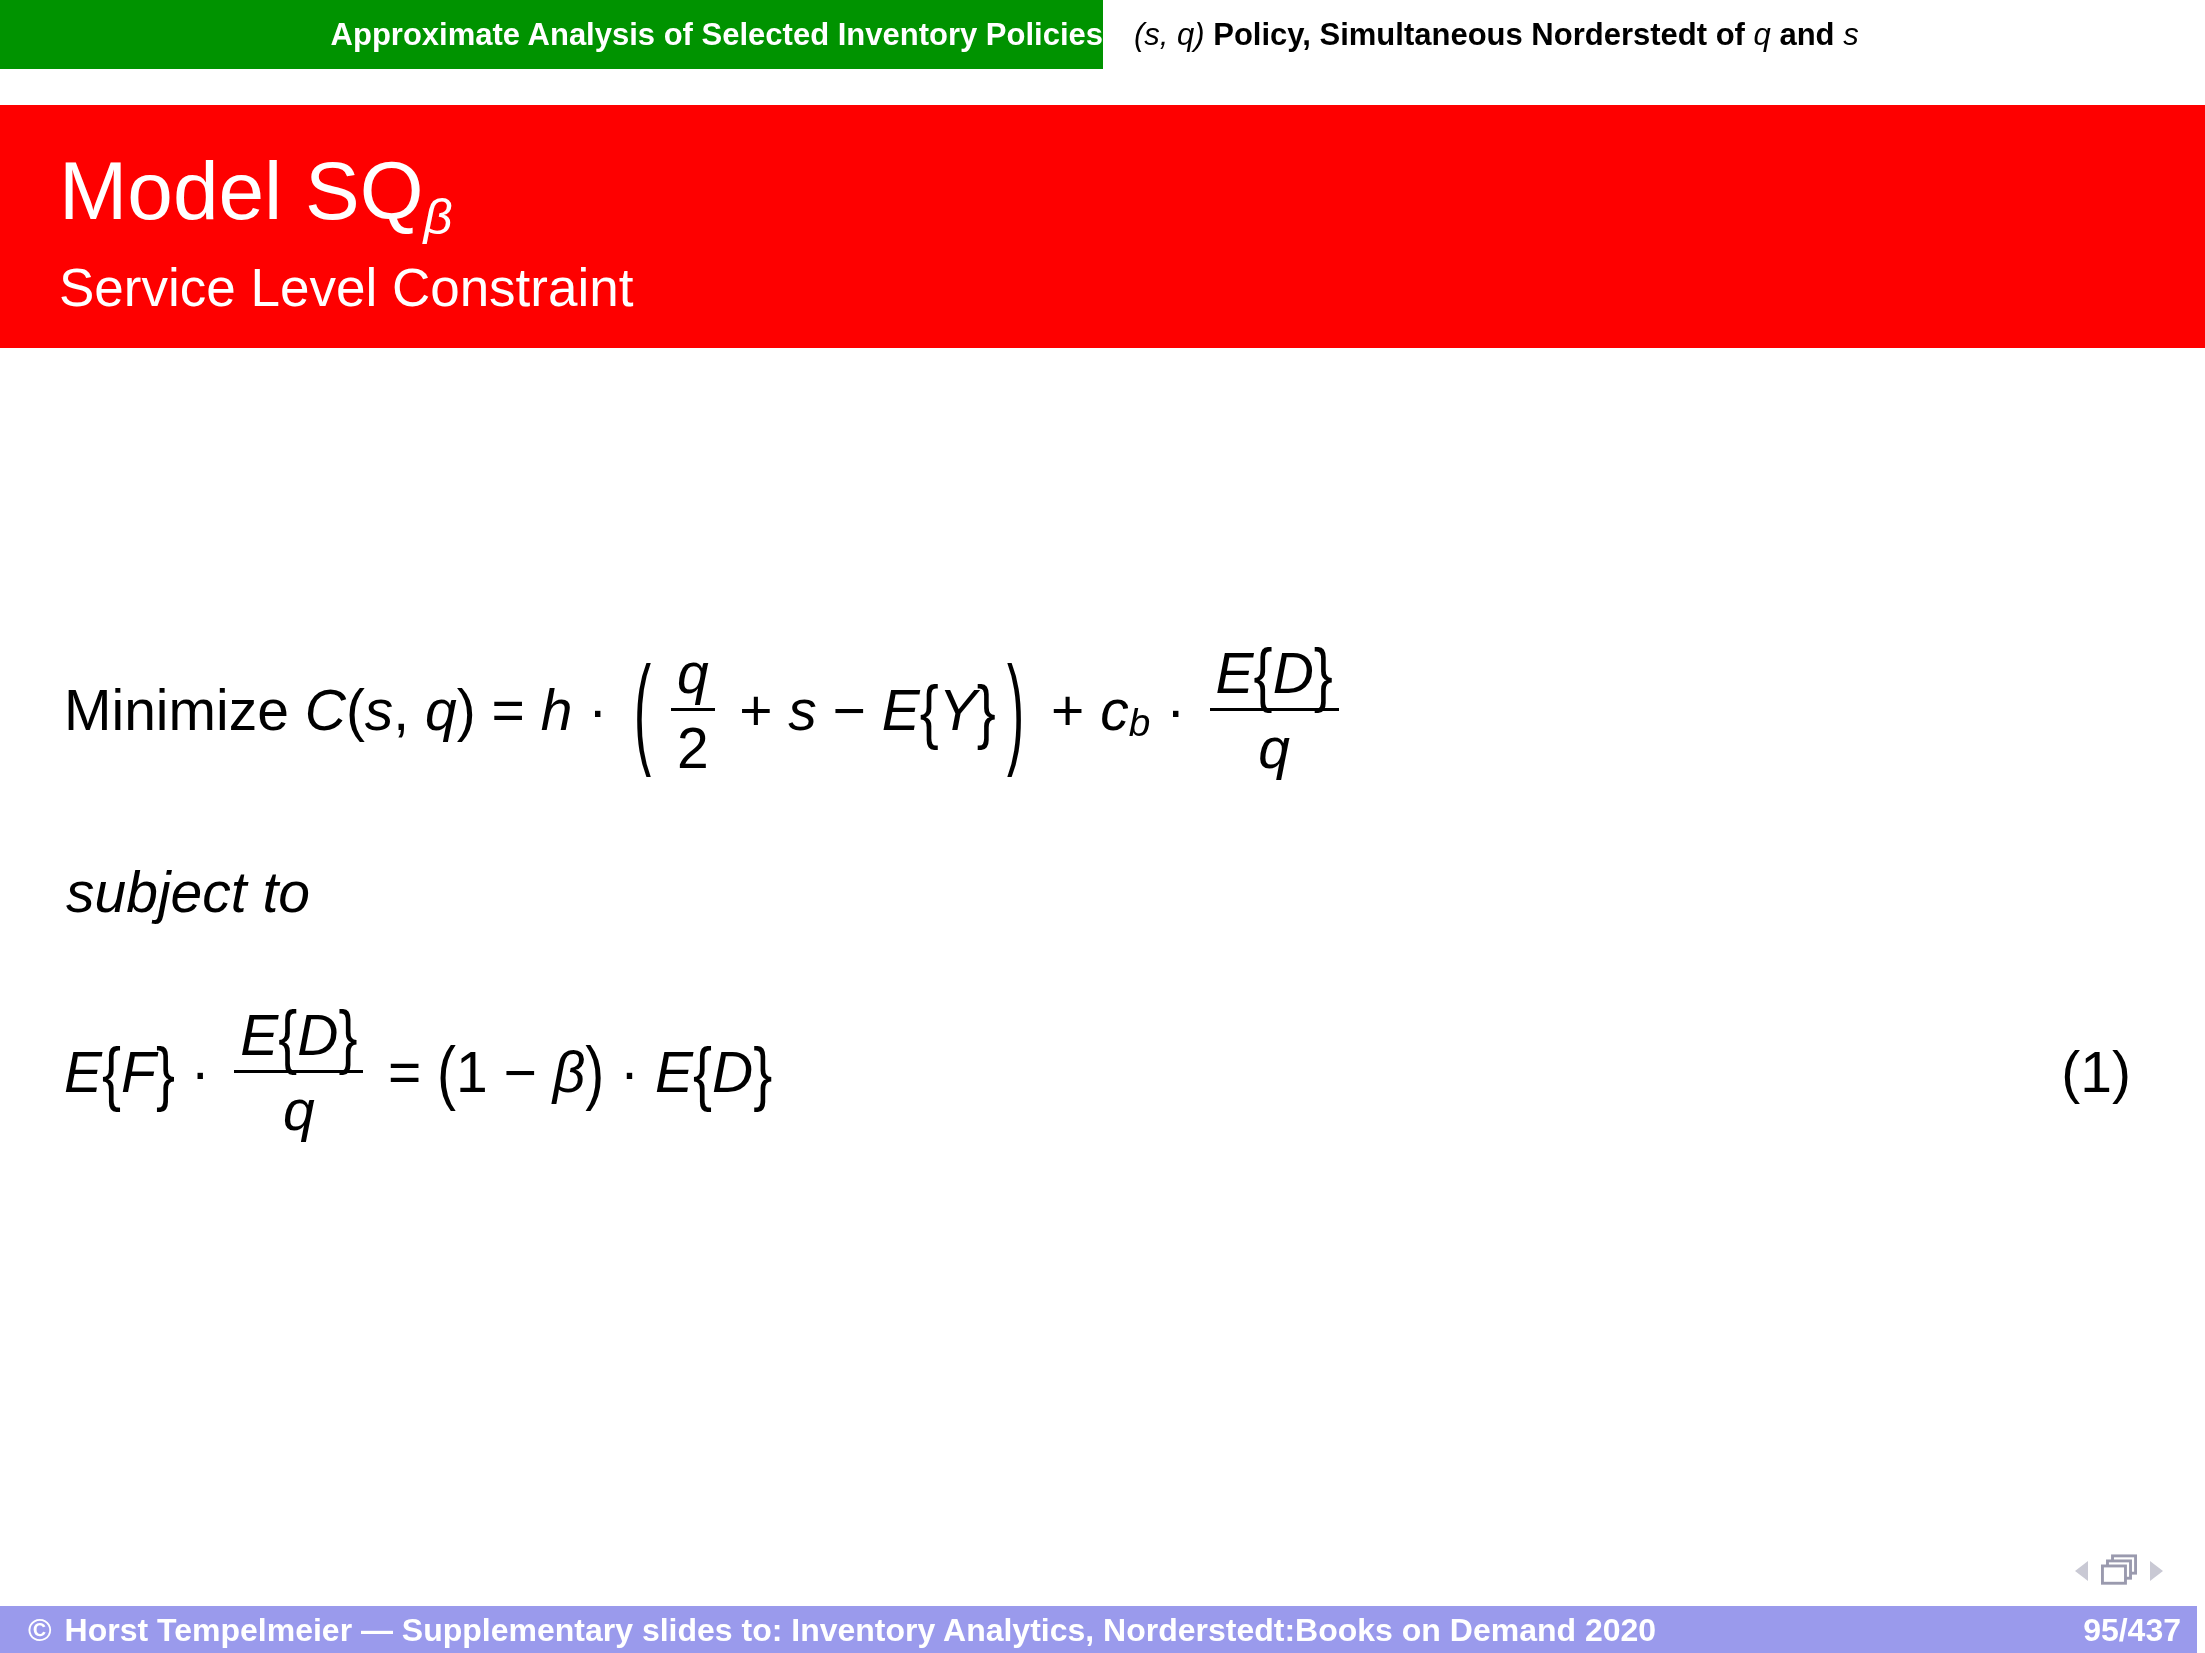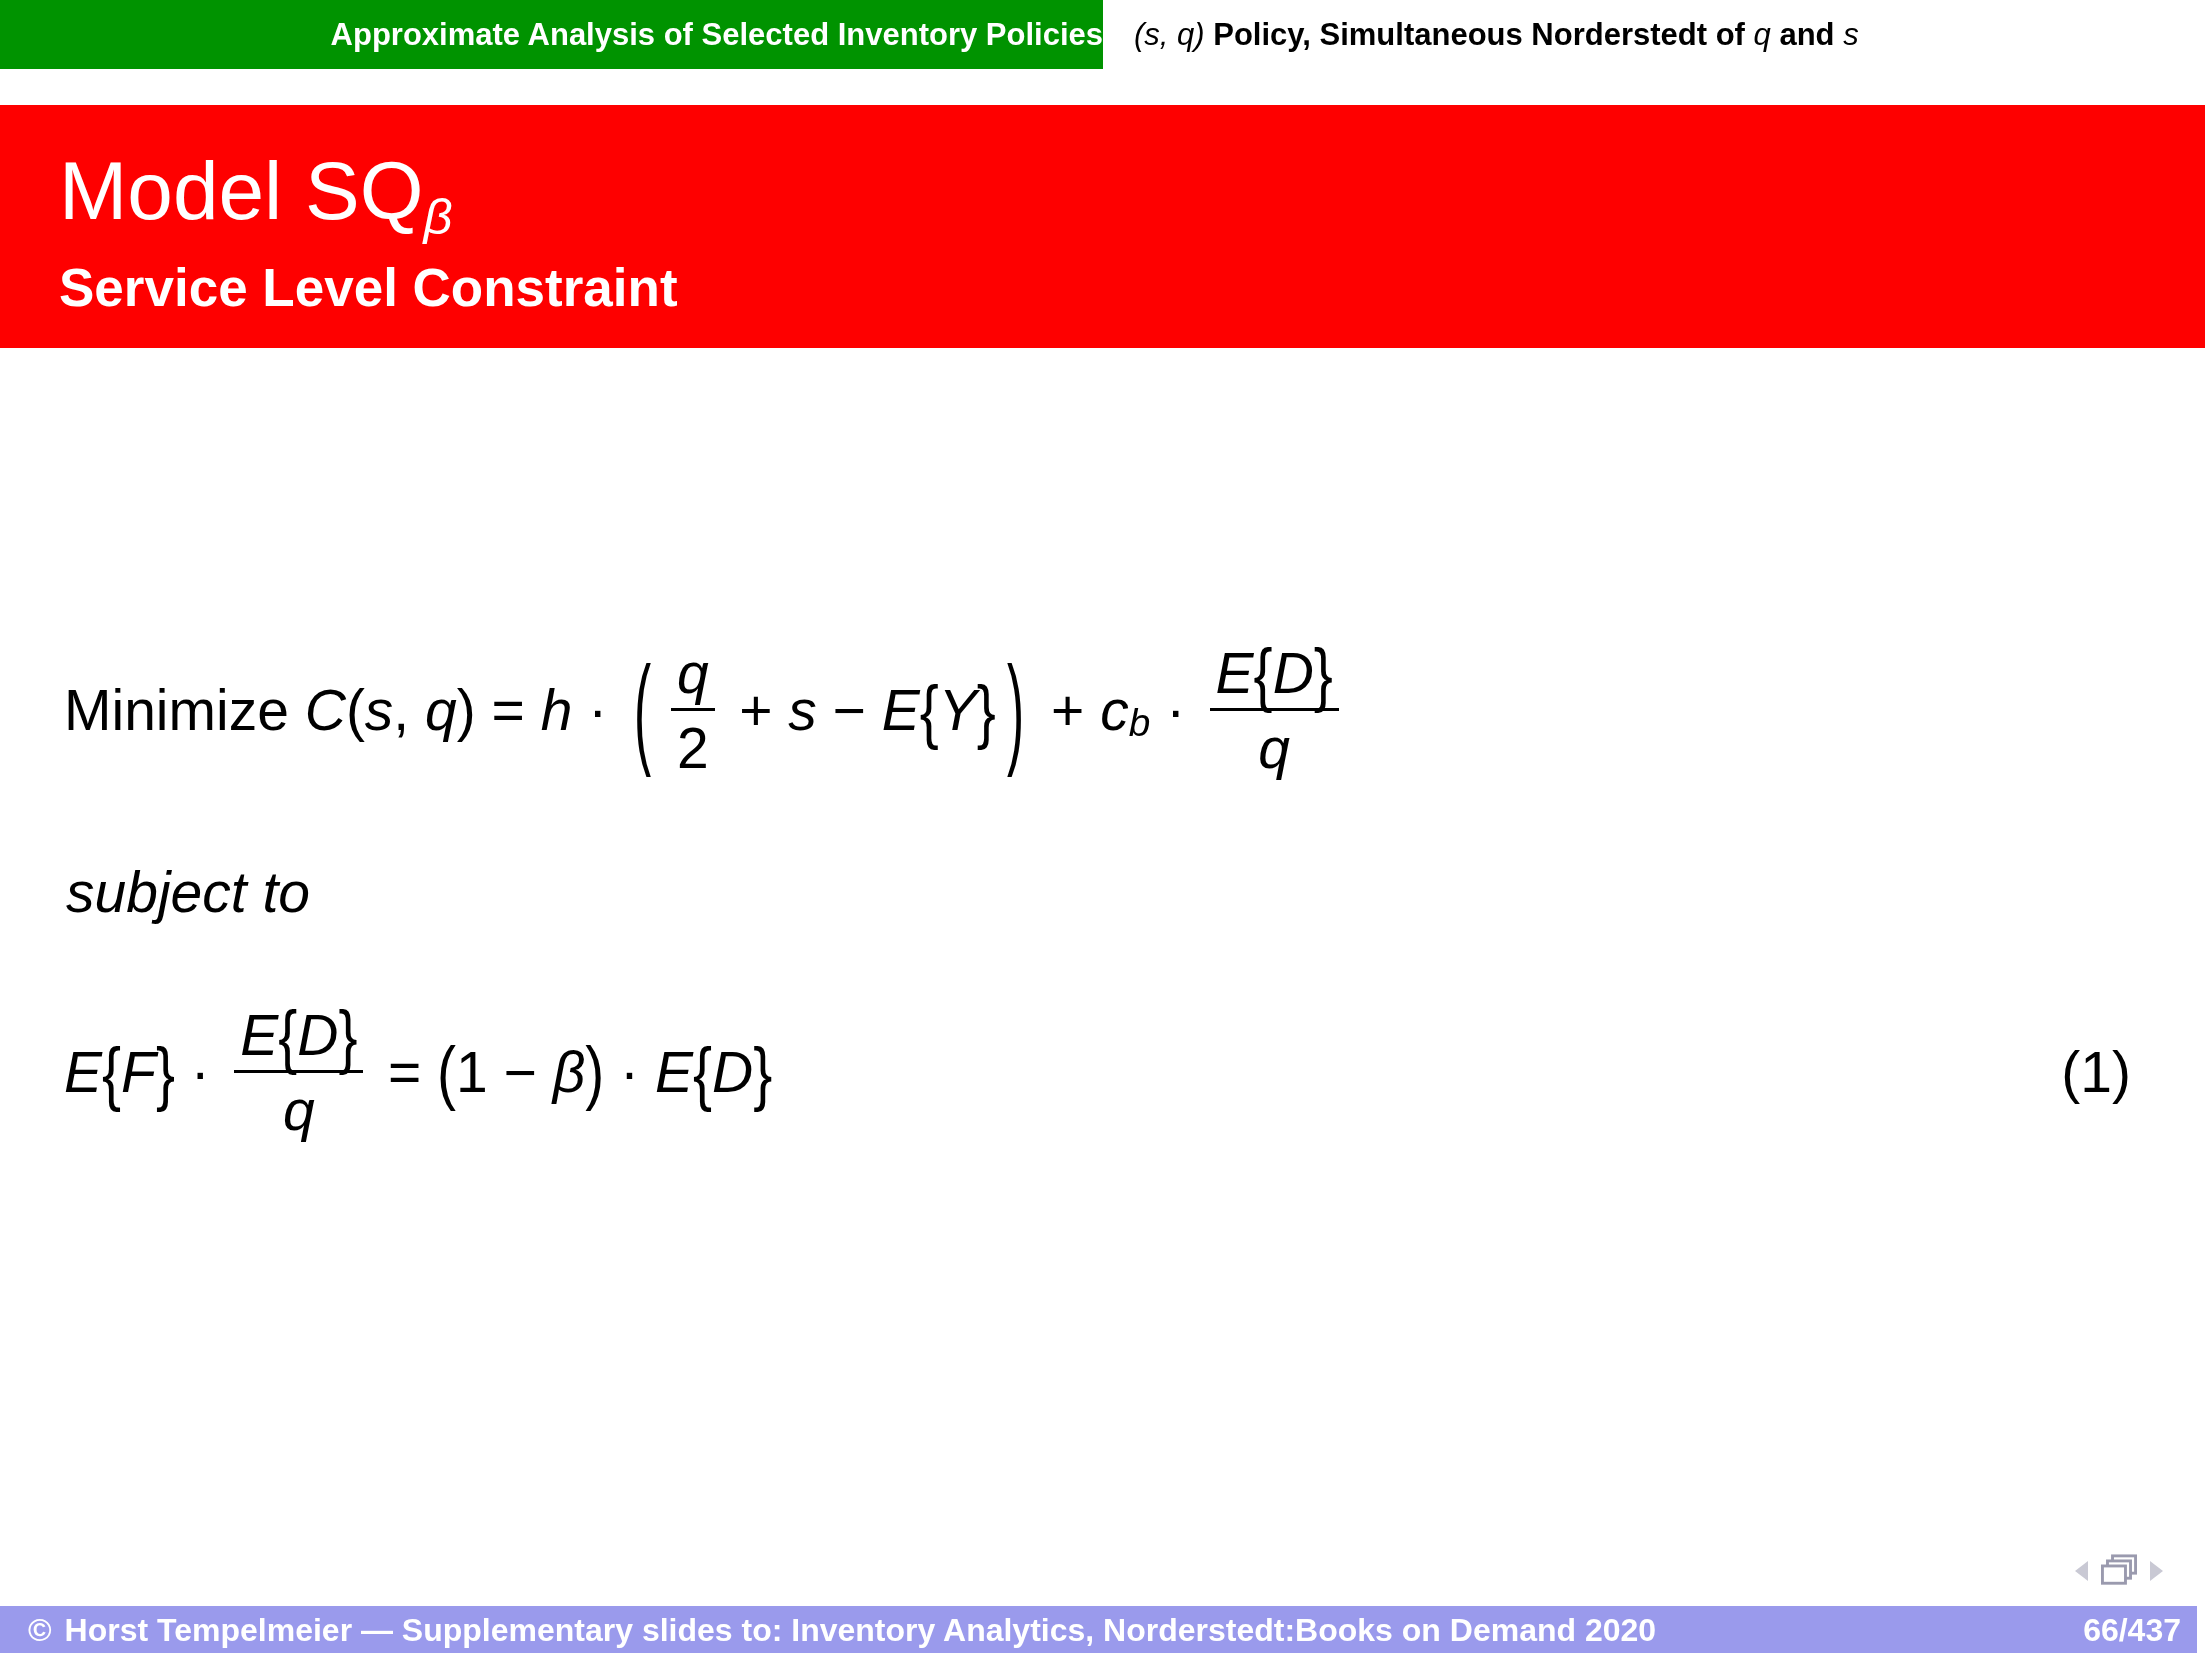--- a/index.html
+++ b/index.html
@@ -12,21 +12,21 @@
     color:#ffffff;font-size:31px;font-weight:bold;white-space:pre;}
   .hl-right{position:absolute;left:1103px;top:0;width:1103px;height:69px;background:#ffffff;
     display:flex;align-items:center;padding-left:31px;box-sizing:border-box;
     color:#000000;font-size:31px;font-weight:bold;white-space:pre;}
   .hl-right .m{font-style:italic;font-weight:500;}
 
   
   .frametitle{position:absolute;left:0;top:69px;width:2205px;height:243px;background:#FE0000;color:#ffffff;margin-top:36px;}
   .ft-title{position:absolute;left:59px;top:45px;font-size:82px;line-height:1;font-weight:400;white-space:pre;}
   .ft-titlesub{font-size:0.62em;font-style:italic;display:inline-block;transform:translateY(0.30em);}
-  .ft-subtitle{position:absolute;left:59px;top:156px;font-size:53px;line-height:1;font-weight:700;}
+  .ft-subtitle{position:absolute;left:59px;top:156px;font-size:53px;line-height:1;font-weight:400;}
 
   
   .eqrow{position:absolute;display:flex;align-items:center;font-size:57px;line-height:1.15;
     color:#000;white-space:pre;}
   #eq1{left:64px;top:642px;}
   #eq2{left:64px;top:1004px;right:0;}
   .subject{position:absolute;left:66px;top:859px;font-size:57px;color:#000;font-style:italic;}
   .v{font-style:italic;}
   .brace{display:inline-block;transform:scaleY(1.25);}
   .mp{display:inline-block;transform:scaleY(1.22);}
@@ -93,17 +93,17 @@
           <polygon points="0,1 0,29 18,15" fill="#C9C9D4"></polygon>
         </svg>
     </span>
   </div>
 
   <div class="footer">
     <span class="foot-left">
       <span>©</span>
       <span>Horst Tempelmeier — Supplementary slides to: Inventory Analytics, Norderstedt:Books on Demand 2020</span>
     </span>
-    <span>66/437</span>
+    <span>95/437</span>
   </div>
 
 </div>
 
 
 </body></html>

